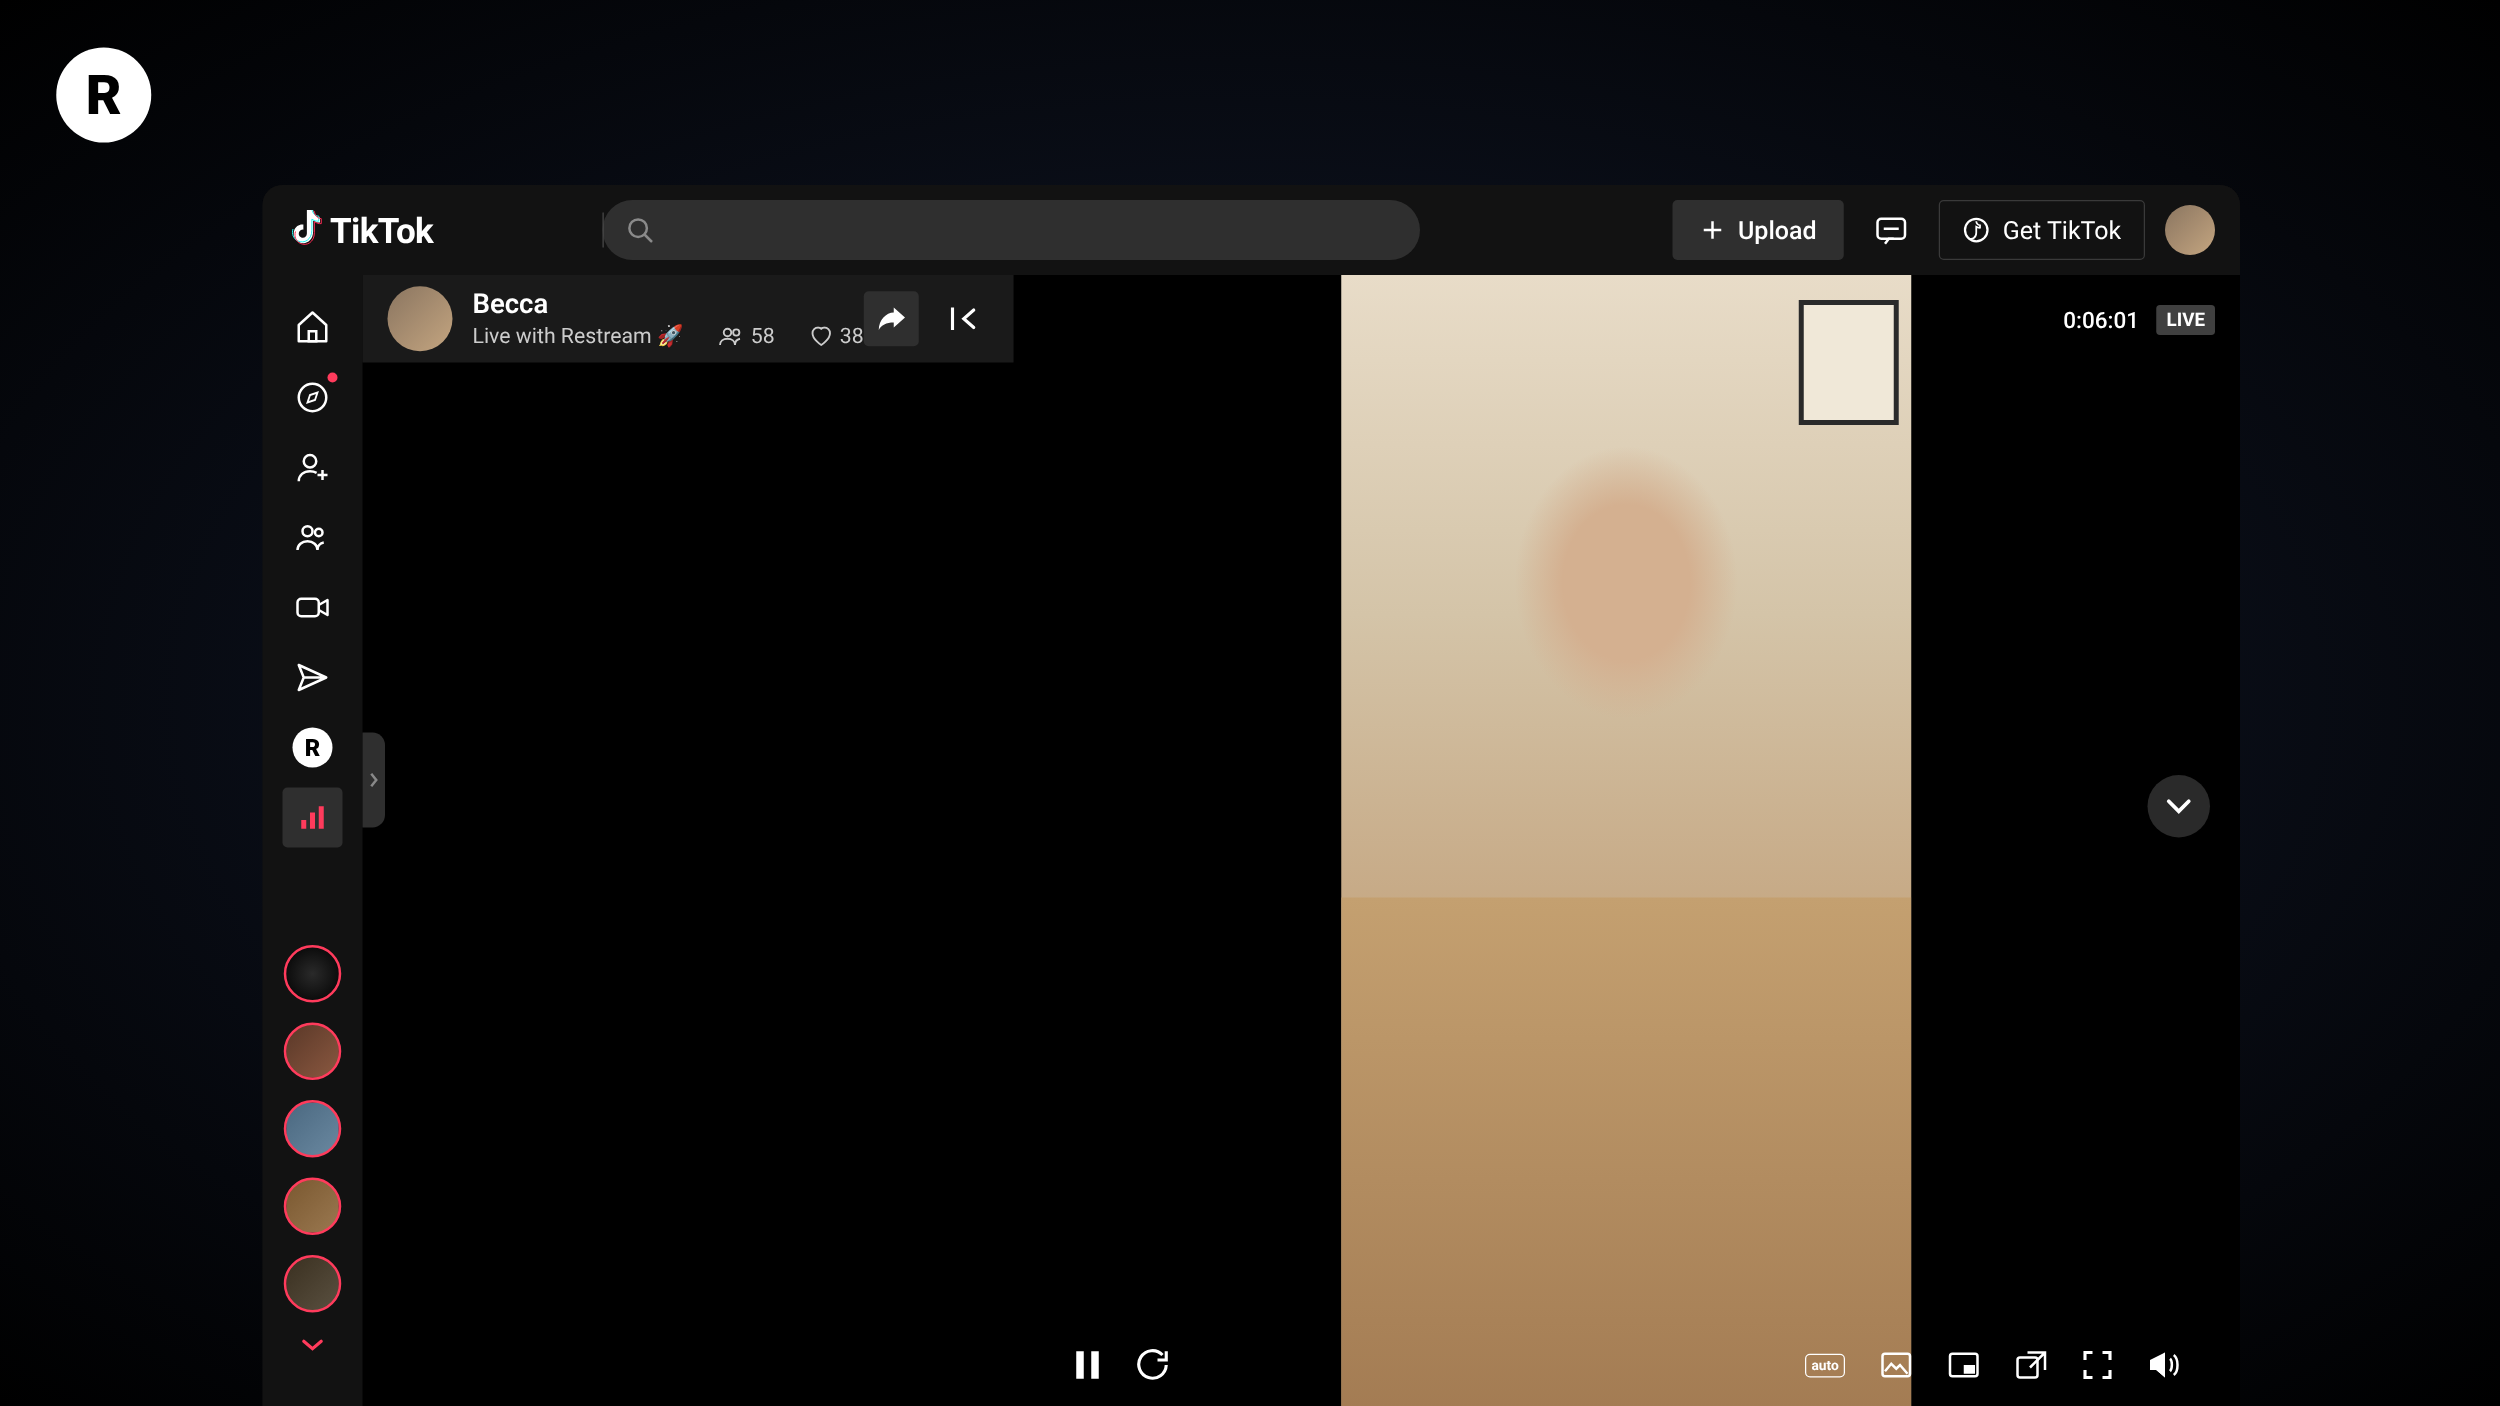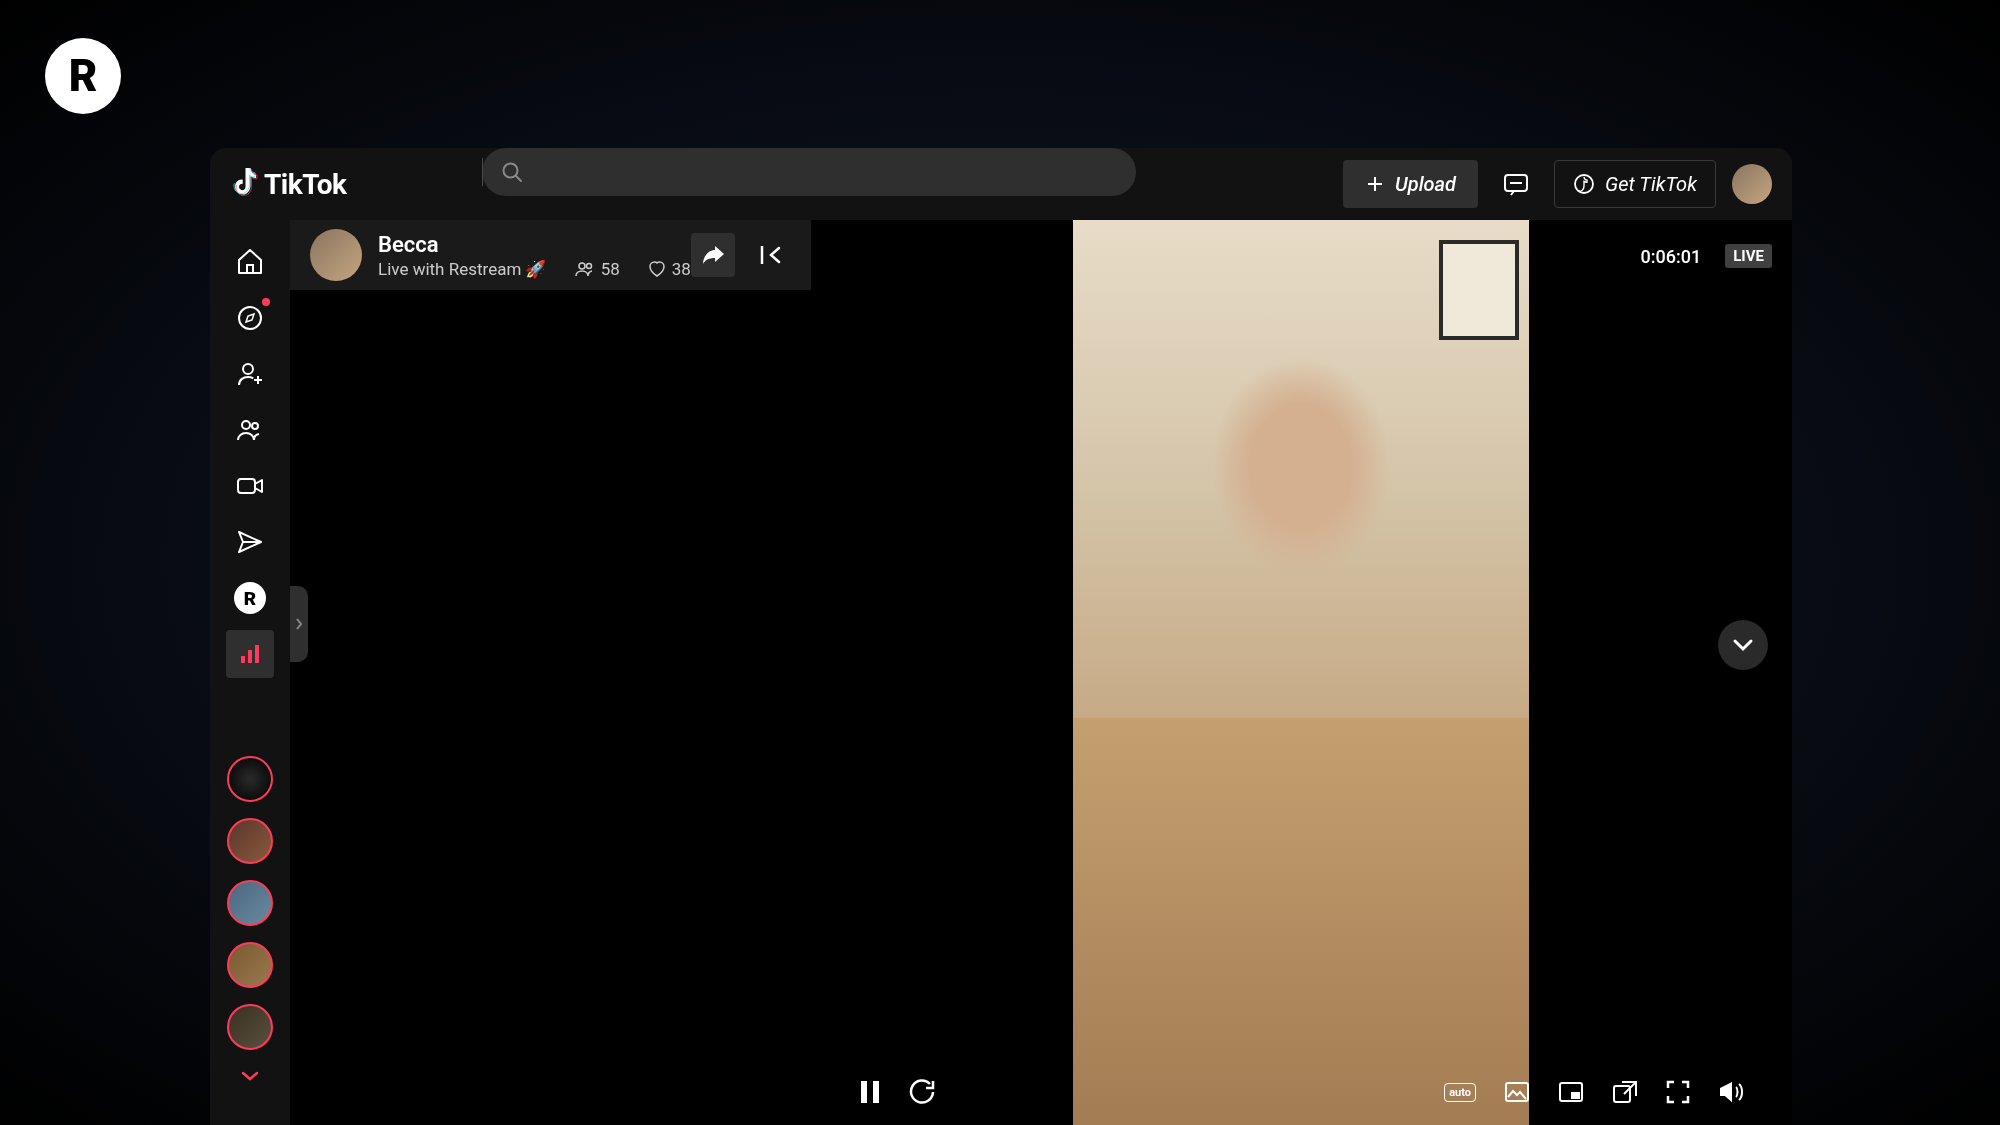--- a/index.html
+++ b/index.html
@@ -35,20 +35,21 @@
   left: 210px;
   width: 1582px;
   height: 977px;
   background: #121212;
   border-radius: 16px 16px 0 0;
   overflow: hidden;
 }
 .topbar {
   height: 72px;
   display: flex;
+  align-items: center;
   padding: 0 20px;
   background: #121212;
   gap: 16px;
 }
 .logo-section {
   display: flex;
   align-items: center;
   gap: 6px;
 }
 .tiktok-icon svg { width: 28px; height: 32px; }
@@ -88,21 +89,20 @@
   display: flex;
   align-items: center;
   justify-content: center;
   cursor: pointer;
 }
 .top-actions {
   display: flex;
   align-items: center;
   gap: 16px;
   margin-left: auto;
-  font-style: italic;
 }
 .upload-btn {
   background: #2f2f2f;
   border-radius: 4px;
   padding: 12px 22px;
   display: flex;
   align-items: center;
   gap: 10px;
   color: #fff;
   font-size: 20px;
@@ -317,21 +317,21 @@
   height: 100px;
   background: #f0e8d8;
   border: 4px solid #2a2a2a;
 }
 .status-overlay {
   position: absolute;
   top: 24px;
   right: 20px;
   display: flex;
   align-items: center;
-  gap: 24px;
+  gap: 14px;
 }
 .timer {
   color: #fff;
   font-size: 18px;
   font-weight: 500;
 }
 .live-badge {
   background: #404040;
   color: #fff;
   font-size: 15px;

